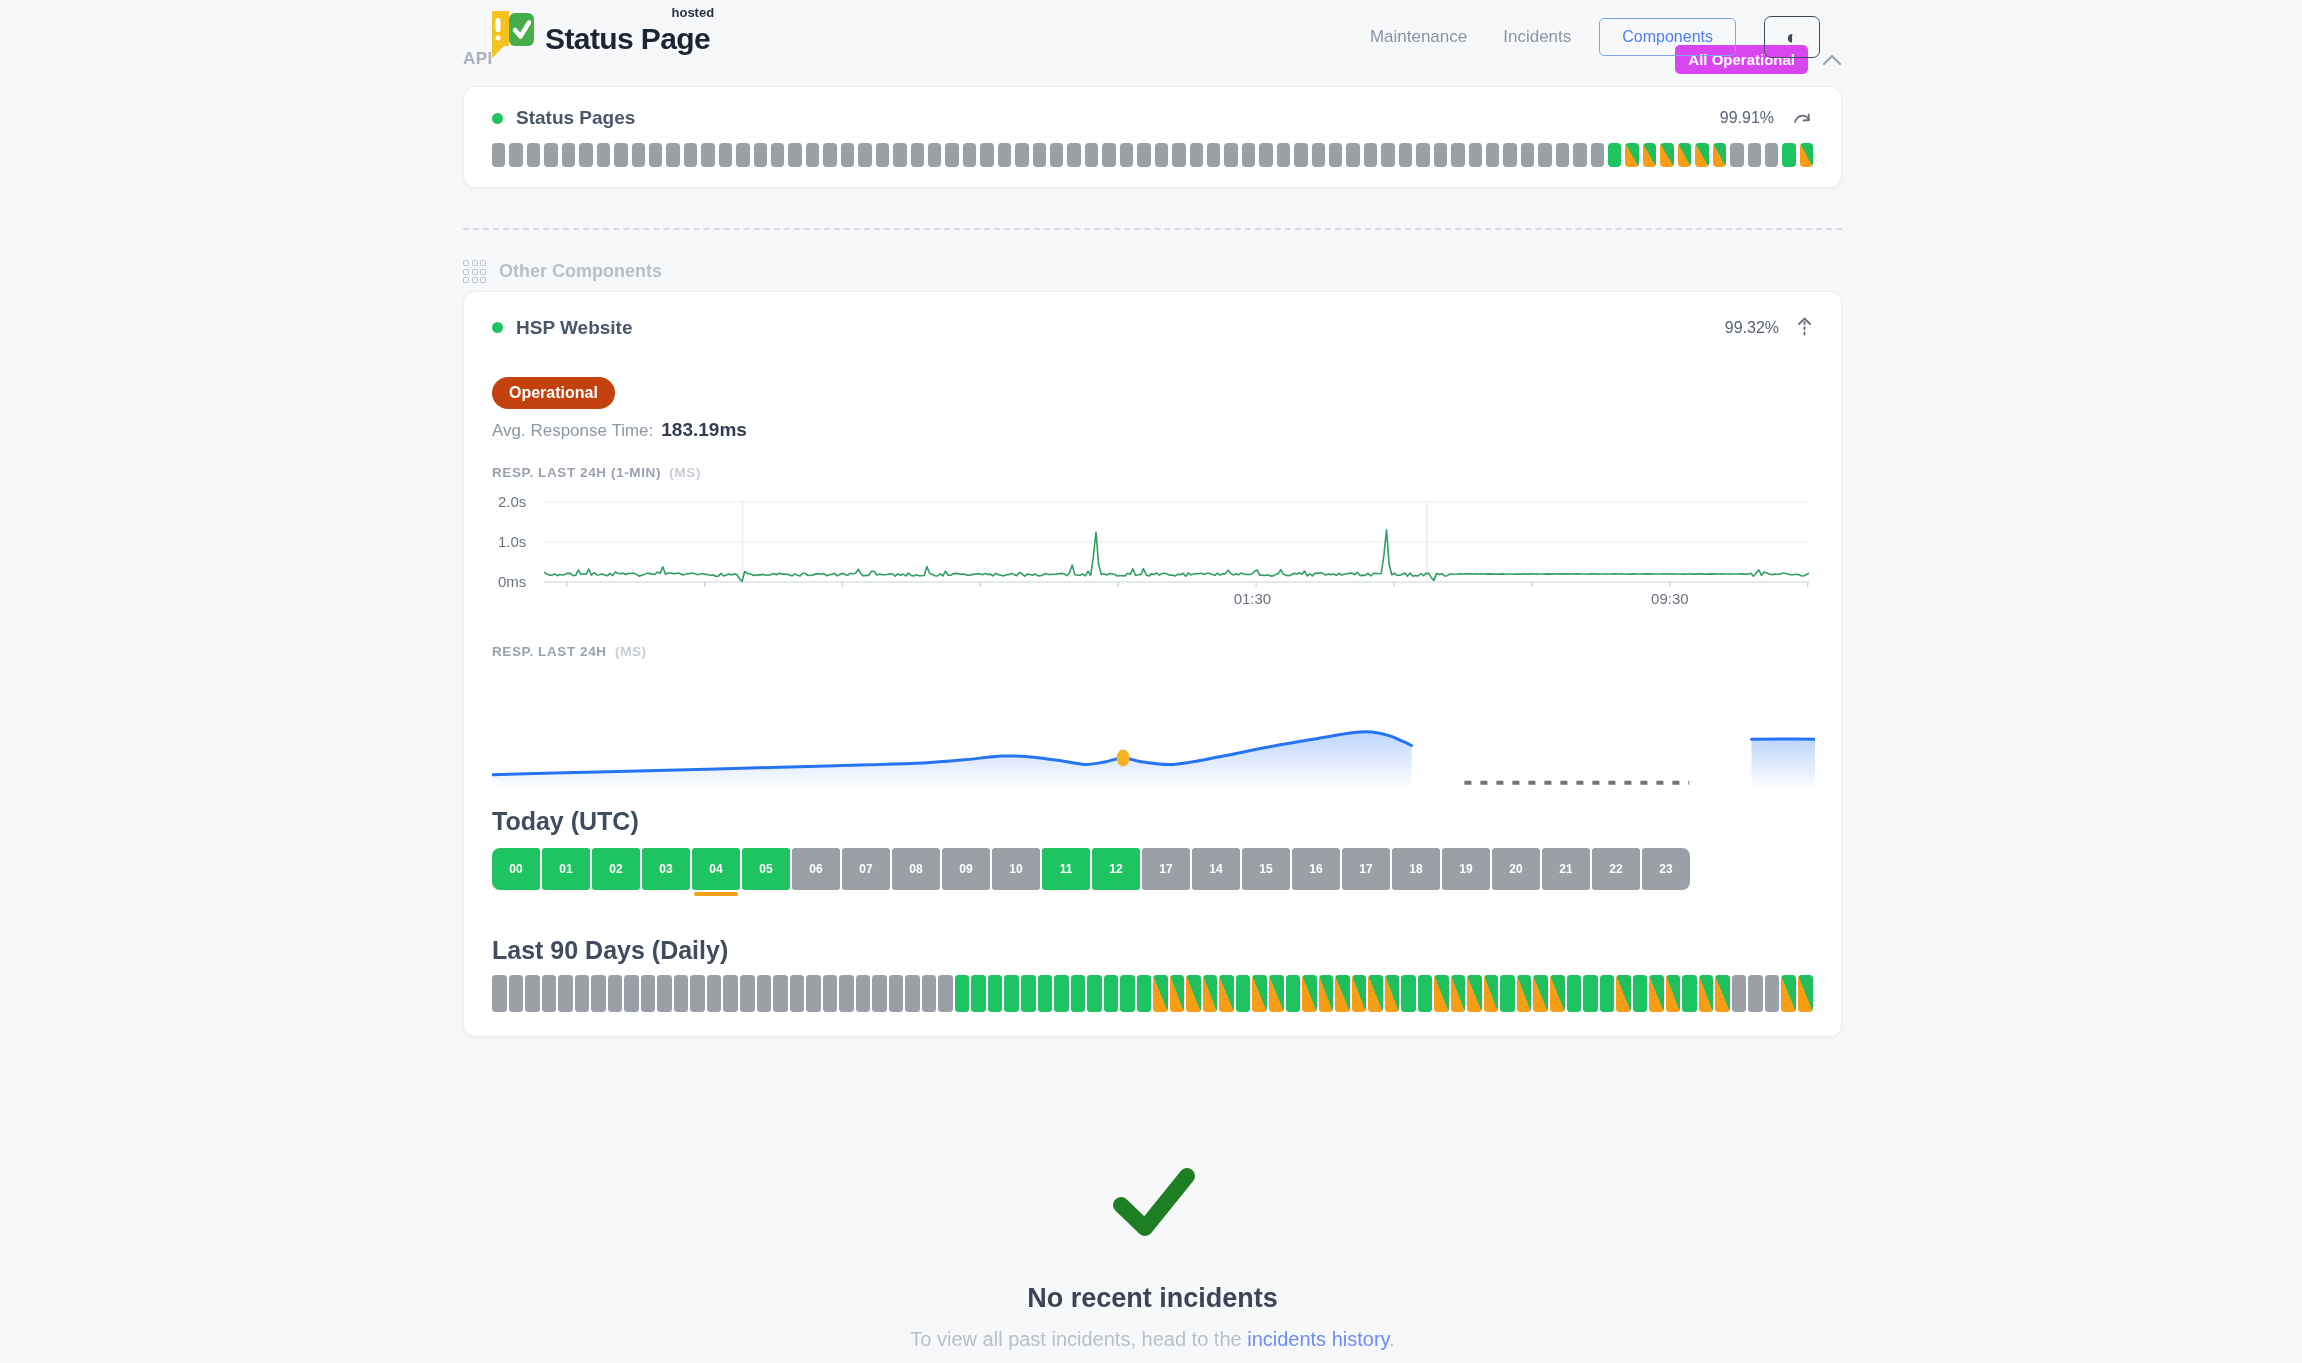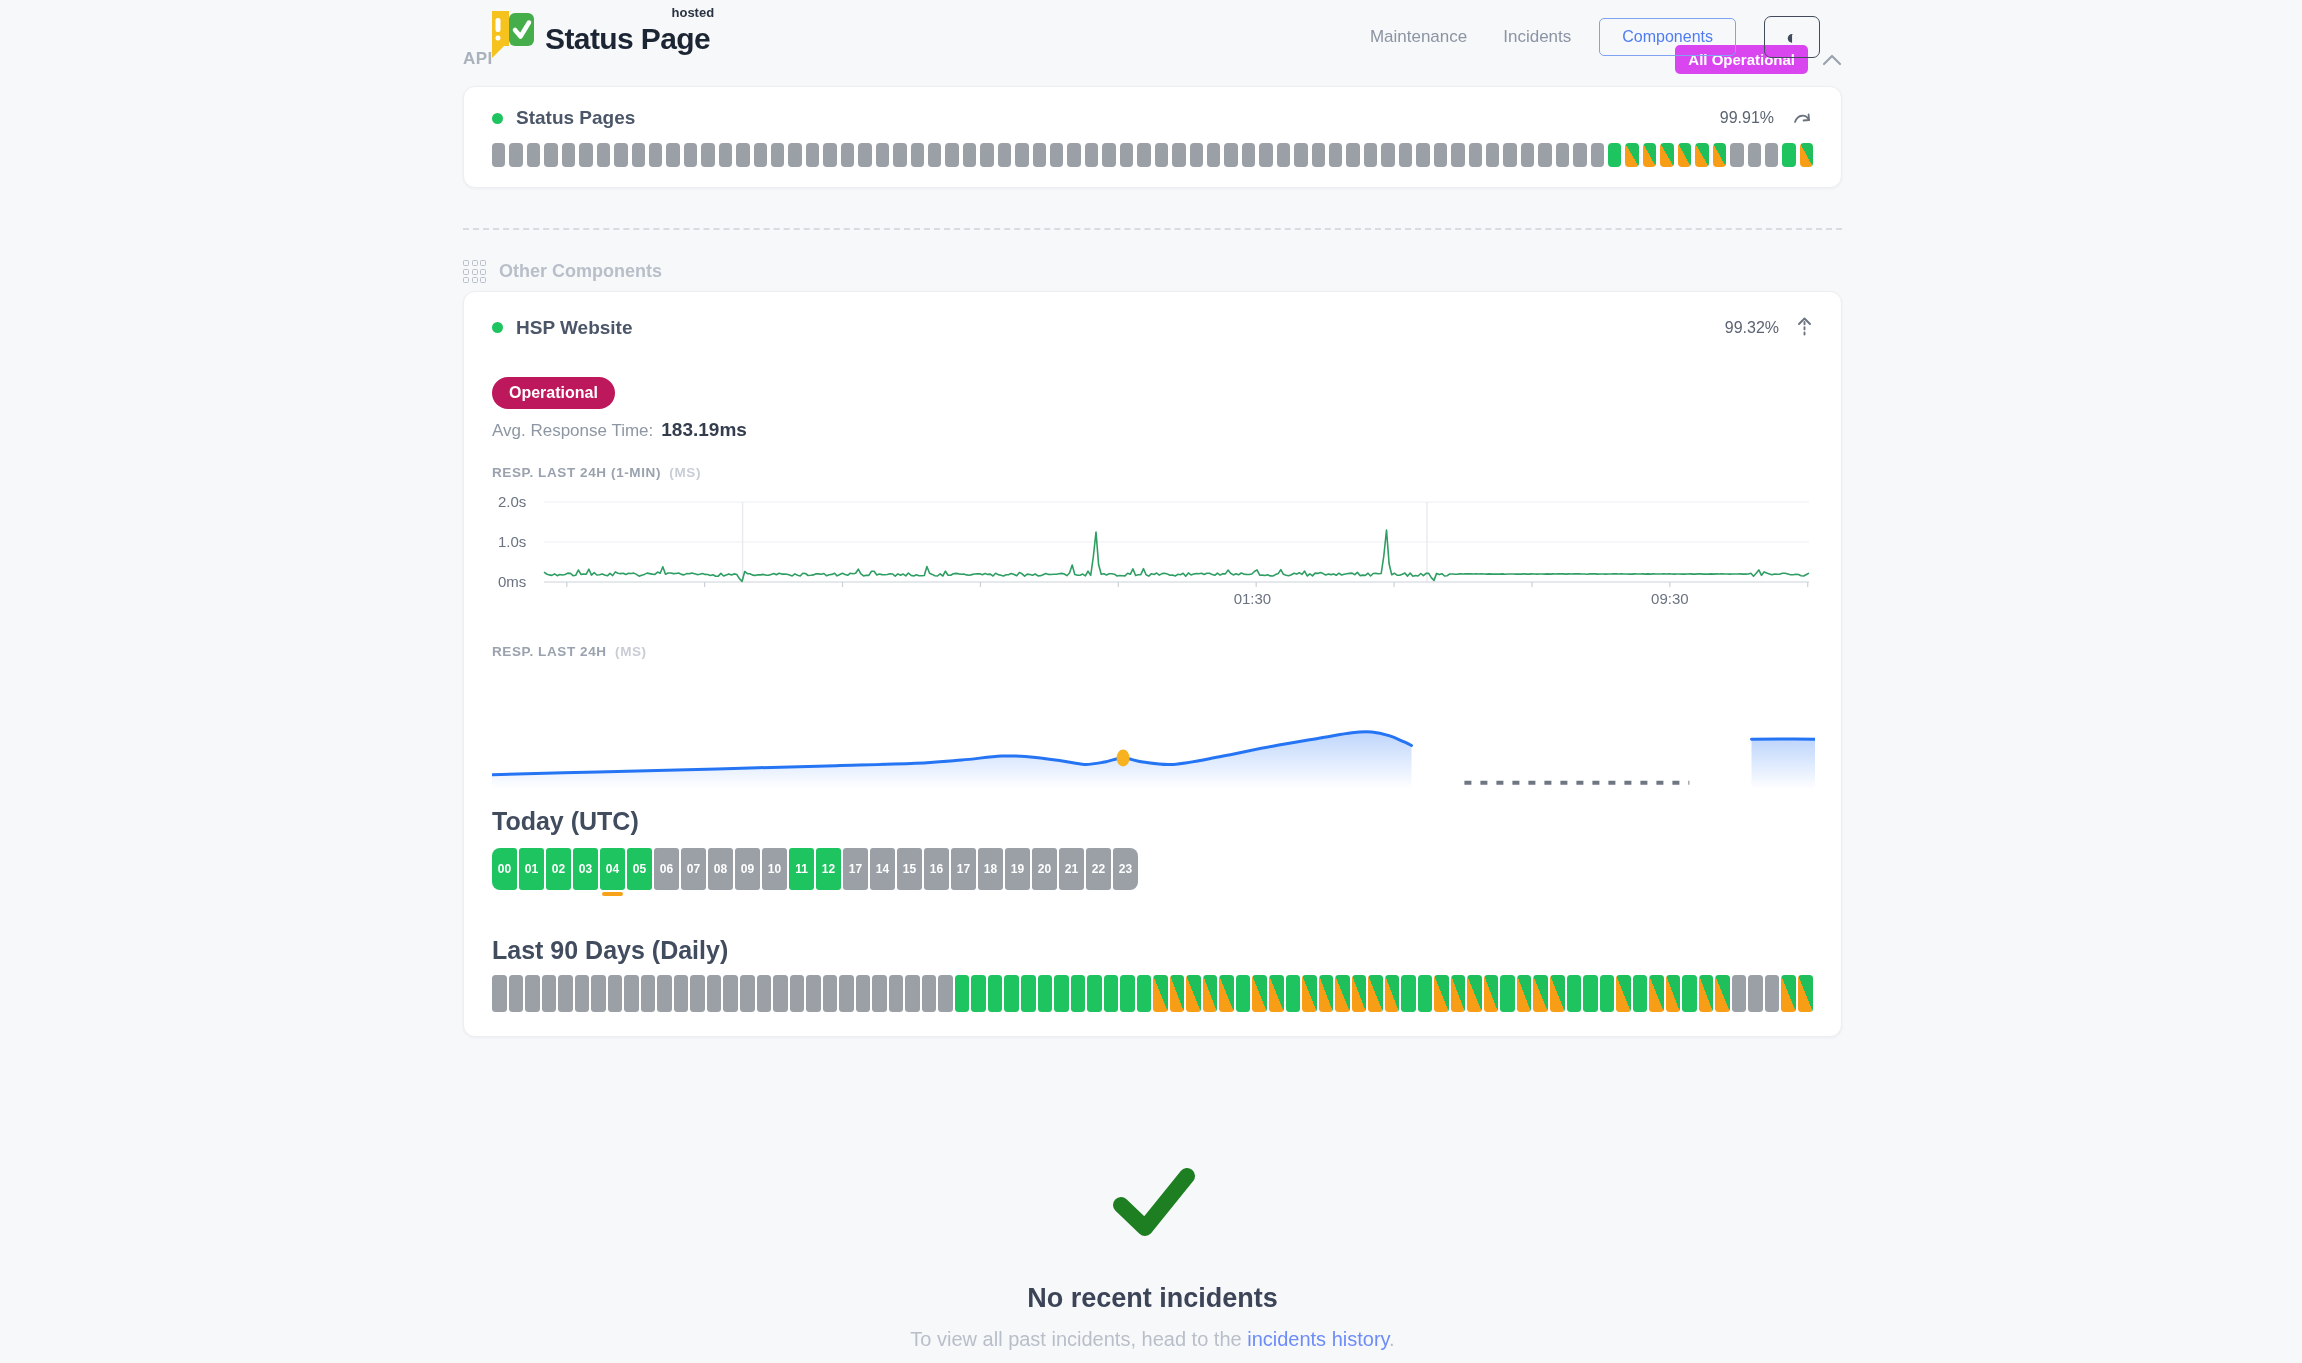--- a/index.html
+++ b/index.html
@@ -44,34 +44,34 @@
   .bar.gray{background:#9b9fa6}
   .bar.green{background:#1ec45f}
   .bar.stripe{background:linear-gradient(to bottom left,#1fbf5c 50%,#f89e16 50.5%)}
 
   .dashed-divider{border-top:2px dashed #d8dce2;margin-top:40px}
   .section-head{display:flex;align-items:center;gap:13px;margin-top:30px;color:#b8bfc9;font-size:18px;font-weight:600}
   .grid-icon{display:grid;grid-template-columns:repeat(3,6px);grid-gap:2.5px}
   .grid-icon i{width:6px;height:6px;border:1.4px solid #b8bfc9;border-radius:1.5px;box-sizing:border-box}
 
   .card2{margin-top:8px;padding:24px 28px 24px}
-  .pill{display:inline-block;background:#be185d;color:#fff;font-weight:700;font-size:16px;
+  .pill{display:inline-block;background:#c2410c;color:#fff;font-weight:700;font-size:16px;
     padding:7px 17px;border-radius:16px;margin-top:38px}
   .avg{margin-top:10px;font-size:17px;color:#8d97a3}
   .avg b{color:#333d4d;font-size:19px;margin-left:8px;font-weight:700}
   .chart-label{margin-top:24px;font-size:13.5px;letter-spacing:.6px;color:#99a2ae;font-weight:600}
   .chart-label .unit{color:#c8cdd5;margin-left:4px}
   .chart-label.second{margin-top:36px}
   svg.chart1{display:block;margin-top:6px}
   svg.chart2{display:block;margin-top:4px}
   .sub-title{margin-top:12px;font-size:25px;color:#414c5f;font-weight:600}
   .sub-title.ninety{margin-top:46px}
 
   .hours{display:flex;gap:2px;margin-top:12px}
-  .hour{position:relative;width:25px;height:42px;display:flex;align-items:center;justify-content:center;
+  .hour{position:relative;width:48px;height:42px;display:flex;align-items:center;justify-content:center;
     color:#fff;font-size:12px;font-weight:700;border-radius:3px;cursor:pointer}
   .hour.green{background:#1ec45f}
   .hour.gray{background:#9aa0a6}
   .hour:first-child{border-radius:8px 3px 3px 8px}
   .hour:last-child{border-radius:3px 8px 8px 3px}
   .hour .mk{position:absolute;left:2px;right:2px;bottom:-6px;height:4px;background:#f6a21b;border-radius:2px}
 
   .bars90{display:flex;gap:2px;margin-top:10px}
   .bars90 .bar{height:37px;border-radius:3.5px}
 

